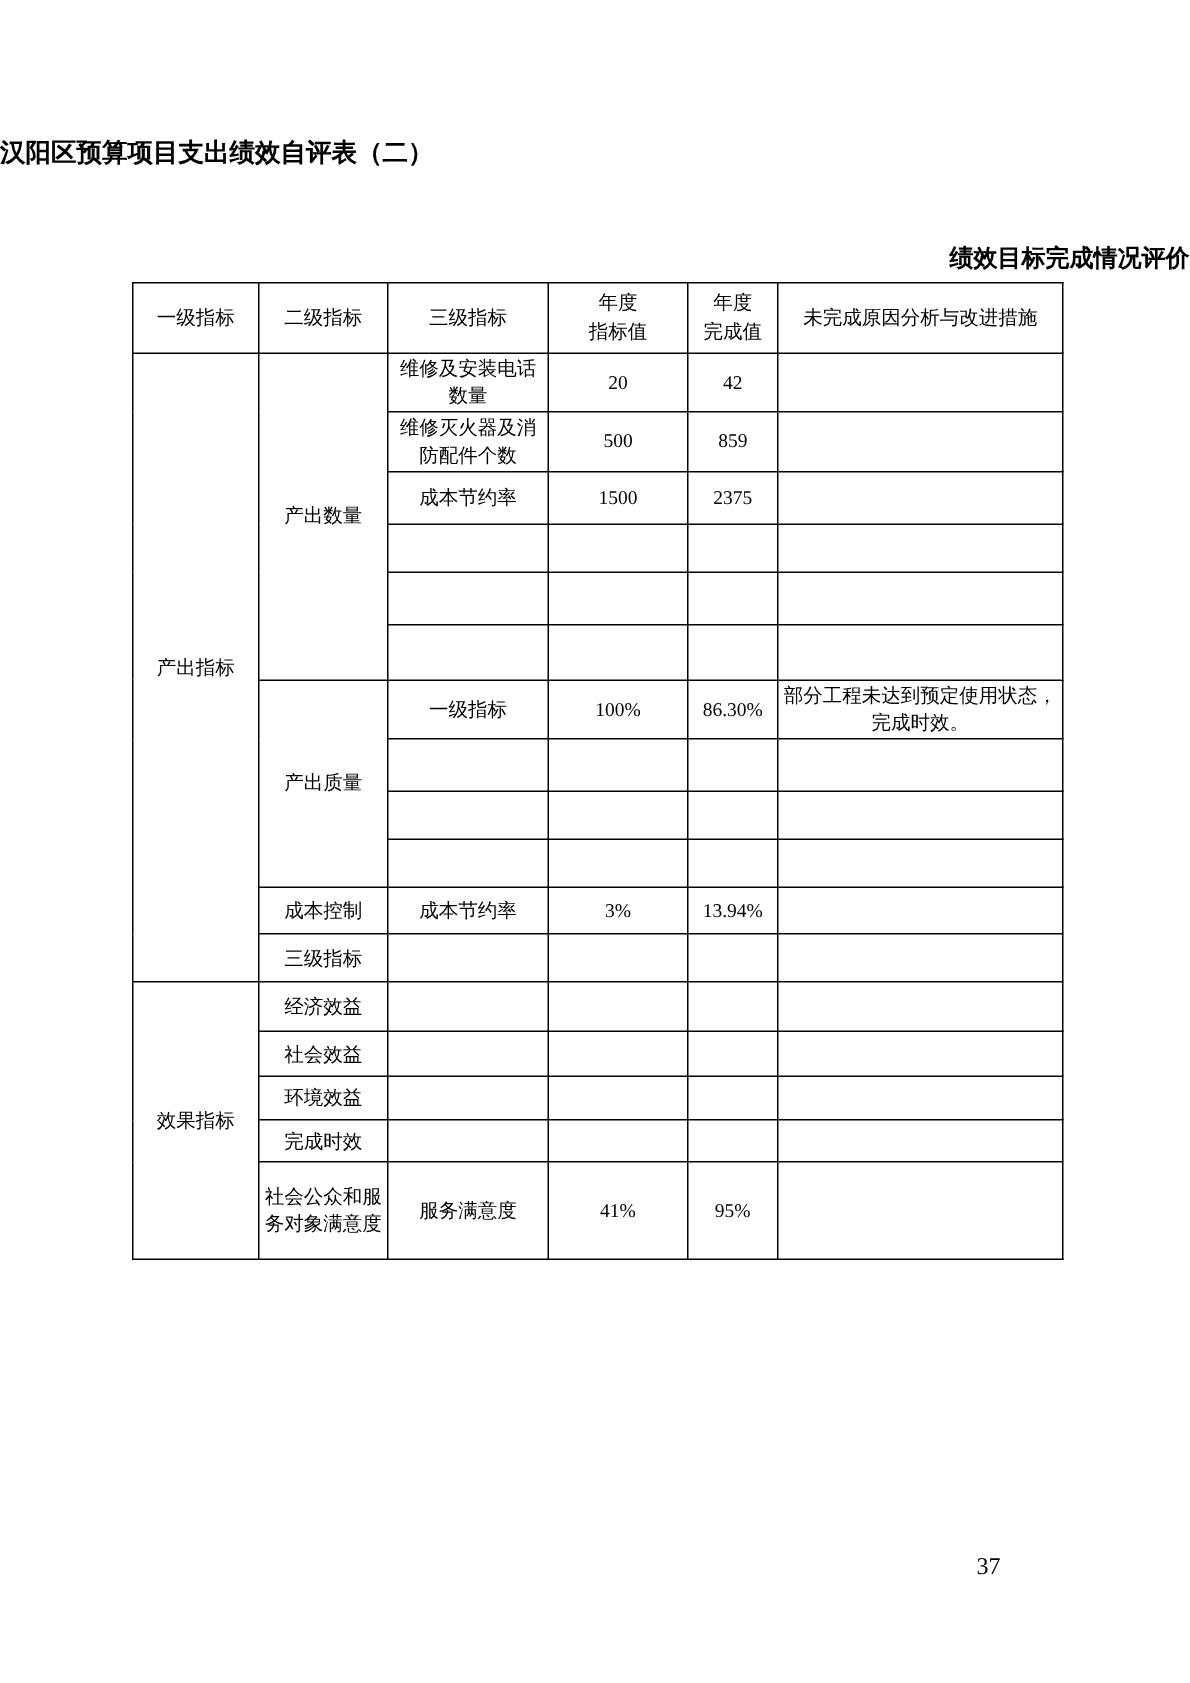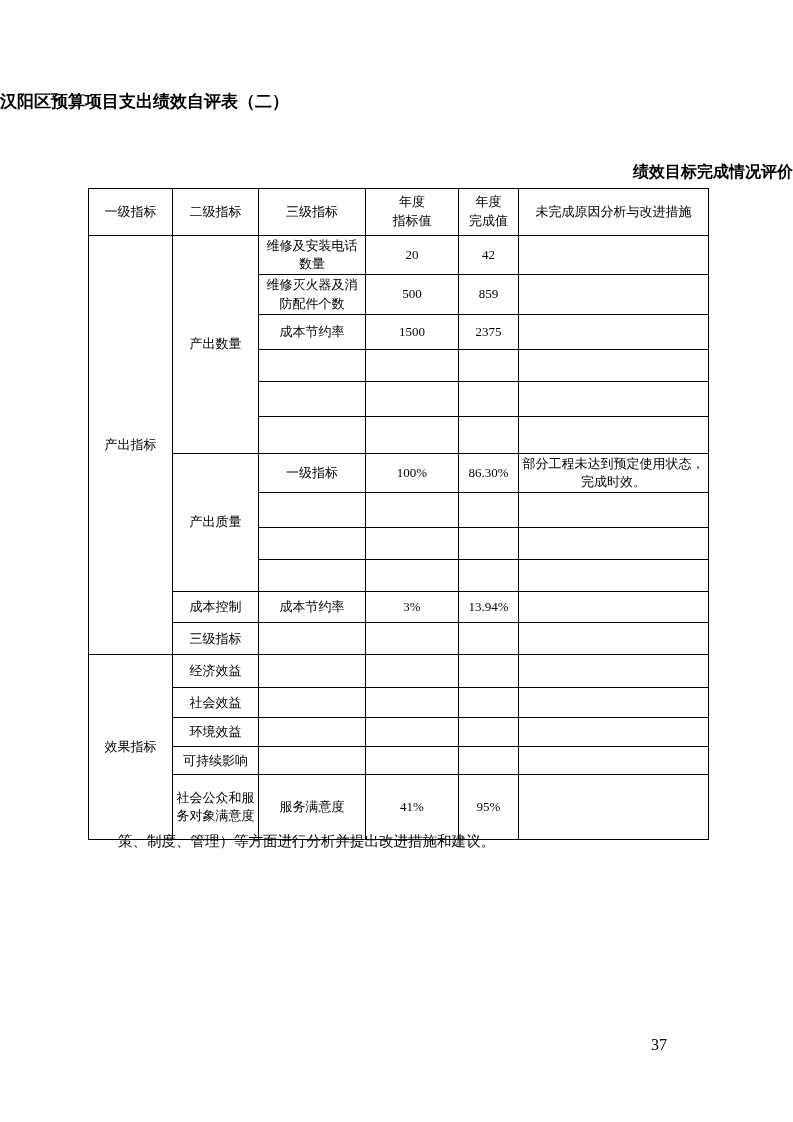--- a/index.html
+++ b/index.html
@@ -178,35 +178,34 @@
           <td></td>
       </tr>
       <tr style="height:29px">
         <td>环境效益</td>
         <td></td>
           <td></td>
           <td></td>
           <td></td>
       </tr>
       <tr style="height:28px">
-        <td>可持续影响</td>
+        <td>完成时效</td>
         <td></td>
           <td></td>
           <td></td>
           <td></td>
       </tr>
       <tr style="height:65px">
         <td>社会公众和服务对象满意度</td>
         <td>服务满意度</td>
         <td>41%</td>
         <td>95%</td>
         <td></td>
       </tr>
     </tbody>
   </table>
 
   <div class="note">
-    <div>策、制度、管理）等方面进行分析并提出改进措施和建议。</div>
   </div>
 
   <div class="page-number">37</div>
 
 </div>
 
 </body></html>

